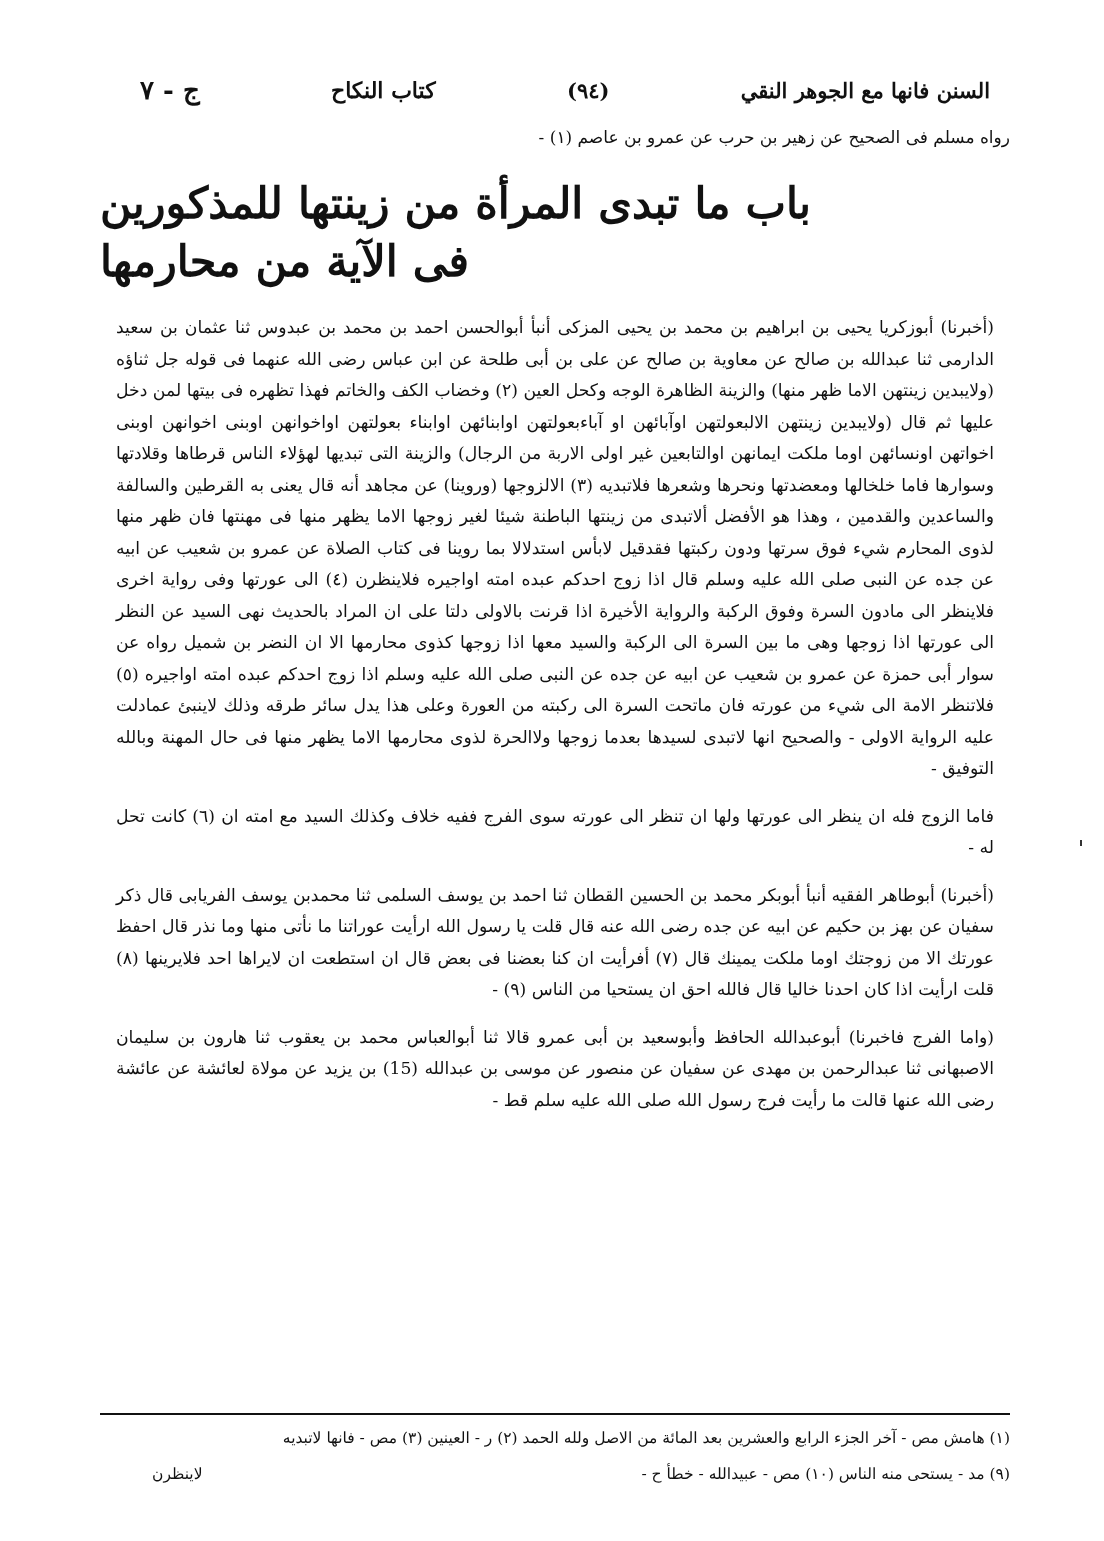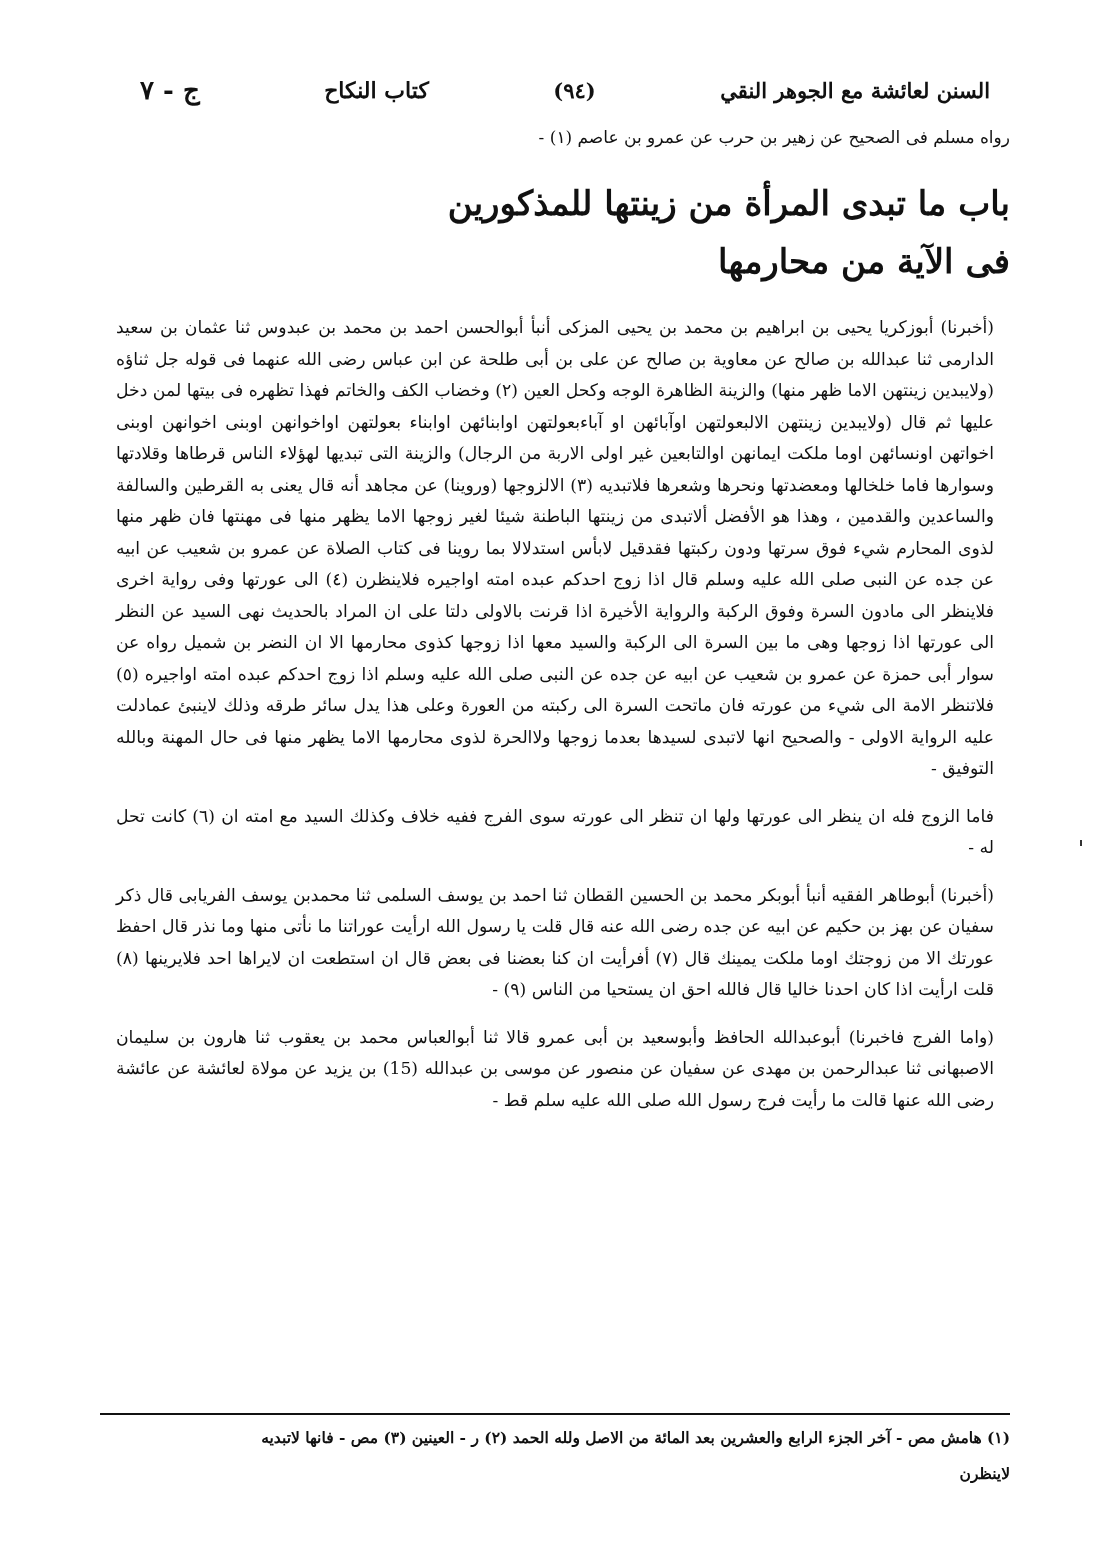--- a/index.html
+++ b/index.html
@@ -18,50 +18,50 @@
     padding: 0 20px 0 40px;
   }
   .running-header .rh-title { font-size: 21px; }
   .running-header .rh-pageno { font-size: 21px; letter-spacing: 2px; }
   .running-header .rh-section { font-size: 22px; }
   .running-header .rh-volume { font-size: 26px; }
   .lead-line {
     font-size: 17px; line-height: 30px; margin-top: 12px; text-align: right;
   }
   .chapter-title {
-    text-align: right; font-size: 34px; font-weight: bold; line-height: 58px;
+    text-align: left; font-size: 43px; font-weight: bold; line-height: 58px;
     margin-top: 22px; margin-bottom: 22px;
   }
   .body-text p {
     margin: 16px; font-size: 17.2px; line-height: 31.5px; text-align: justify;
     text-align-last: right;
   }
   .body-text p.indent-top { margin-top: 6px; }
   .footnote-rule {
     position: absolute; left: 100px; top: 1413px; width: 910px;
     border-top: 2px solid #111111;
   }
   .footnotes {
     position: absolute; left: 100px; top: 1420px; width: 910px;
-    direction: rtl; font-size: 15.5px; line-height: 36px; font-weight: bold;
+    direction: rtl; font-size: 15.5px; line-height: 36px;
   }
   .footnotes .fn-line { display: flex; justify-content: space-between; white-space: nowrap; }
   .footnotes .fn-catch { margin-left: 52px; }
   .margin-tick {
     position: absolute; left: 1080px; top: 840px; width: 2px; height: 6px;
     background: #333;
   }
 </style>
 </head>
 <body>
 
 <div class="page">
 
   <div class="running-header">
-    <span class="rh-title">السنن لعائشة مع الجوهر النقي</span>
+    <span class="rh-title">السنن فانها مع الجوهر النقي</span>
     <span class="rh-pageno">(٩٤)</span>
     <span class="rh-section">كتاب النكاح</span>
     <span class="rh-volume">ج - ٧</span>
   </div>
 
   <div class="lead-line">رواه مسلم فى الصحيح عن زهير بن حرب عن عمرو بن عاصم (١) -</div>
 
   <div class="chapter-title">
     <div>باب ما تبدى المرأة من زينتها للمذكورين</div>
     <div>فى الآية من محارمها</div>
@@ -77,15 +77,16 @@
 
 <div class="margin-tick"></div>
 
 <div class="footnote-rule"></div>
 
 <div class="footnotes">
   <div class="fn-line">
     <span>(١) هامش مص - آخر الجزء الرابع والعشرين بعد المائة من الاصل ولله الحمد (٢) ر - العينين (٣) مص - فانها لاتبديه</span>
   </div>
   <div class="fn-line">
+    <span>(٩) مد - يستحى منه الناس (١٠) مص - عبيدالله - خطأ ح -</span>
     <span class="fn-catch">لاينظرن</span>
   </div>
 </div>
 
 </body></html>

